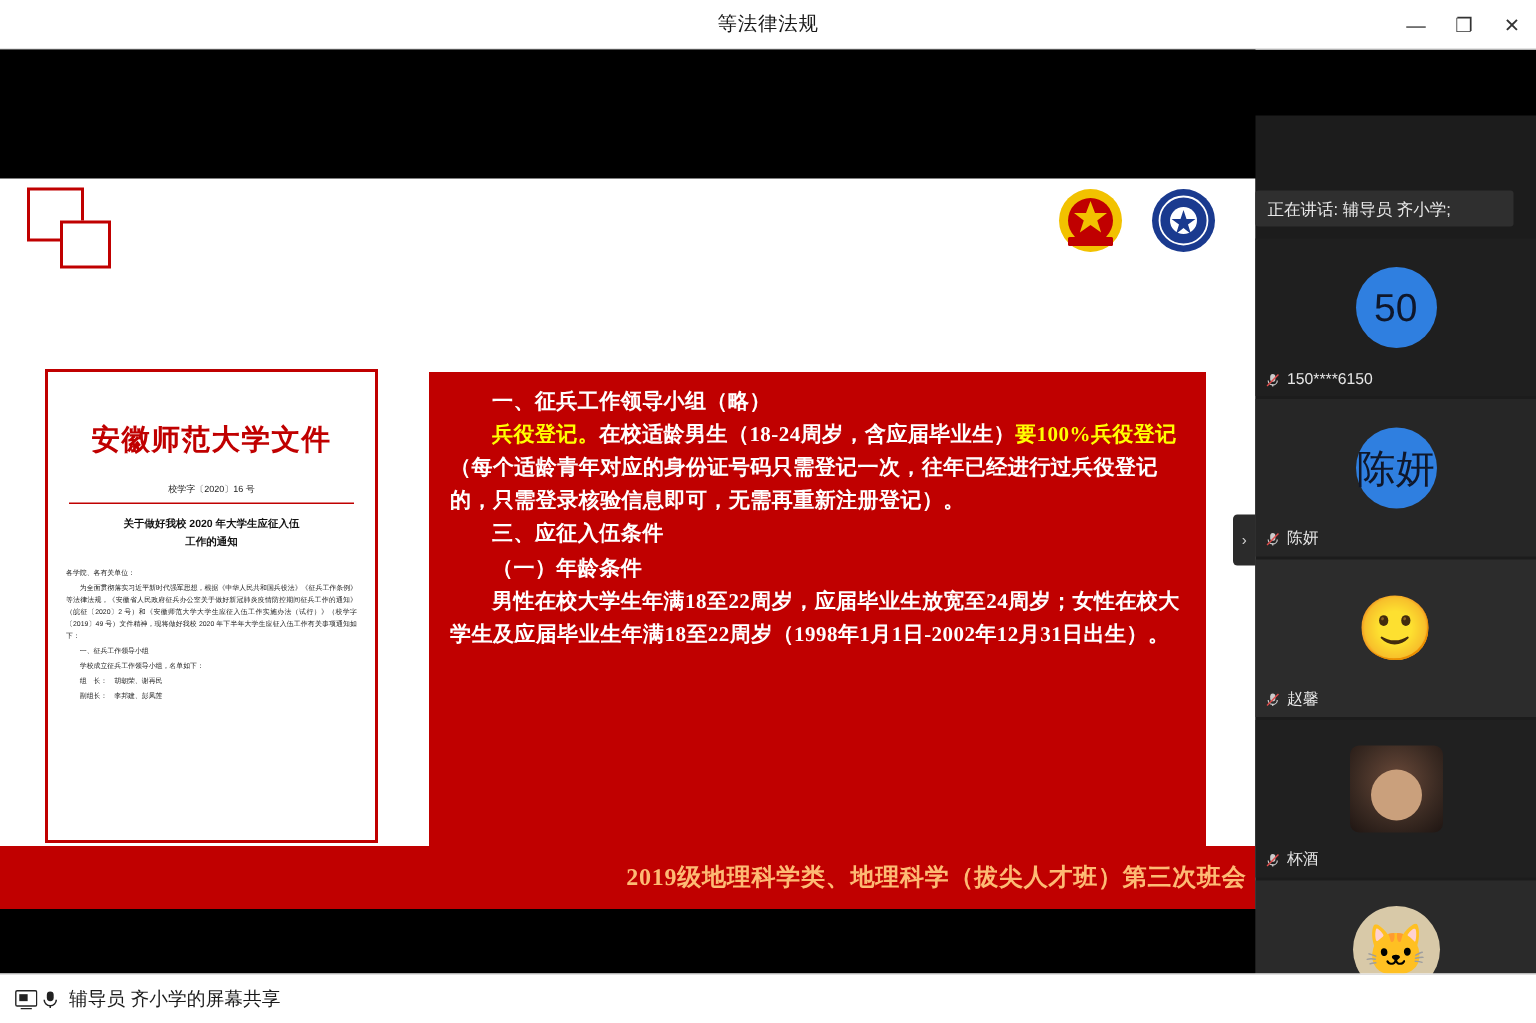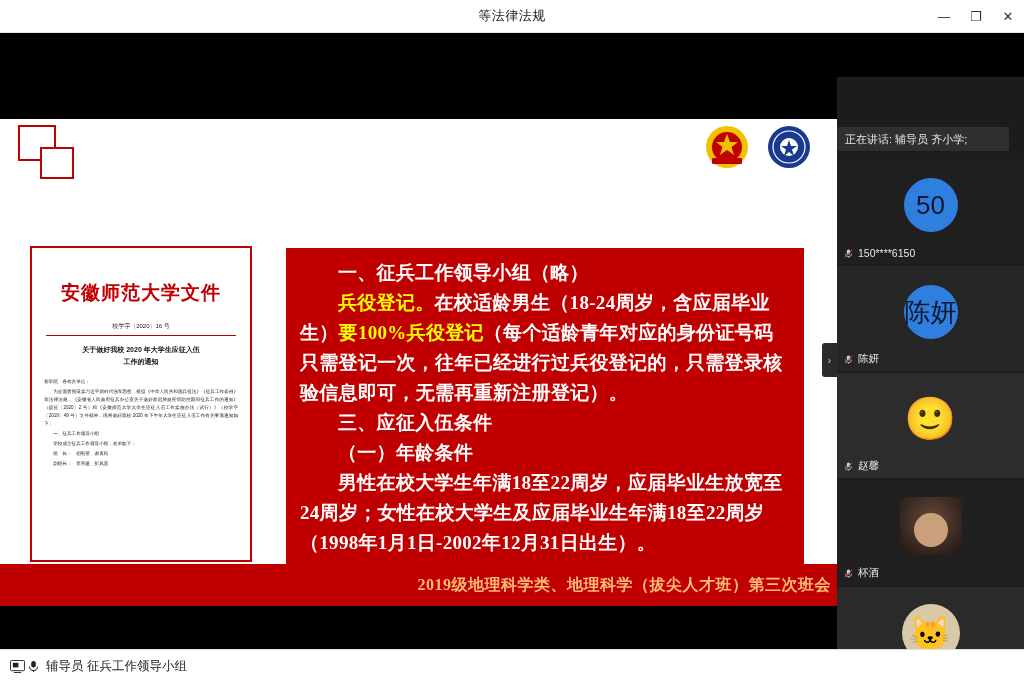--- a/index.html
+++ b/index.html
@@ -77,21 +77,21 @@
   .doc-indent { text-indent: 2em; }
 
   
   .redpanel {
     position: absolute; left: 284px; top: 127px; width: 522px; height: 403px;
     background: #c00000; border: 2px solid #ffffff;
     padding: 10px 14px 8px 14px;
     font-family: "Liberation Serif", serif;
   }
   .redpanel p {
-    color: #ffffff; font-size: 19px; line-height: 1.58; font-weight: bold;
+    color: #ffffff; font-size: 14px; line-height: 1.58; font-weight: bold;
     letter-spacing: .3px;
   }
   .redpanel .ind { text-indent: 2em; }
   .yellow { color: #ffff00; }
 
   
   .banner {
     position: absolute; left: 0; bottom: 0; width: 837px; height: 42px;
     background: #c00000; display: flex; align-items: center; justify-content: flex-end;
     padding-right: 6px;
@@ -325,16 +325,16 @@
     <svg class="share-ico" viewBox="0 0 16 14">
       <rect x="0.5" y="0.5" width="15" height="11" rx="1" fill="none" stroke="#222" stroke-width="1"></rect>
       <rect x="3" y="3" width="6" height="5" fill="#222"></rect>
       <line x1="4" y1="13.5" x2="12" y2="13.5" stroke="#222" stroke-width="1"></line>
     </svg>
     <svg class="mic2" viewBox="0 0 12 14">
       <rect x="3.5" y="1" width="5" height="7" rx="2.5" fill="#222"></rect>
       <path d="M1.6 7a4.4 4.4 0 0 0 8.8 0" fill="none" stroke="#222" stroke-width="1.1"></path>
       <line x1="6" y1="11" x2="6" y2="13" stroke="#222" stroke-width="1.1"></line>
     </svg>
-    <span class="txt">辅导员 征兵工作领导小组</span>
+    <span class="txt">辅导员 齐小学的屏幕共享</span>
   </div>
 
 </div>
 
 </body></html>

